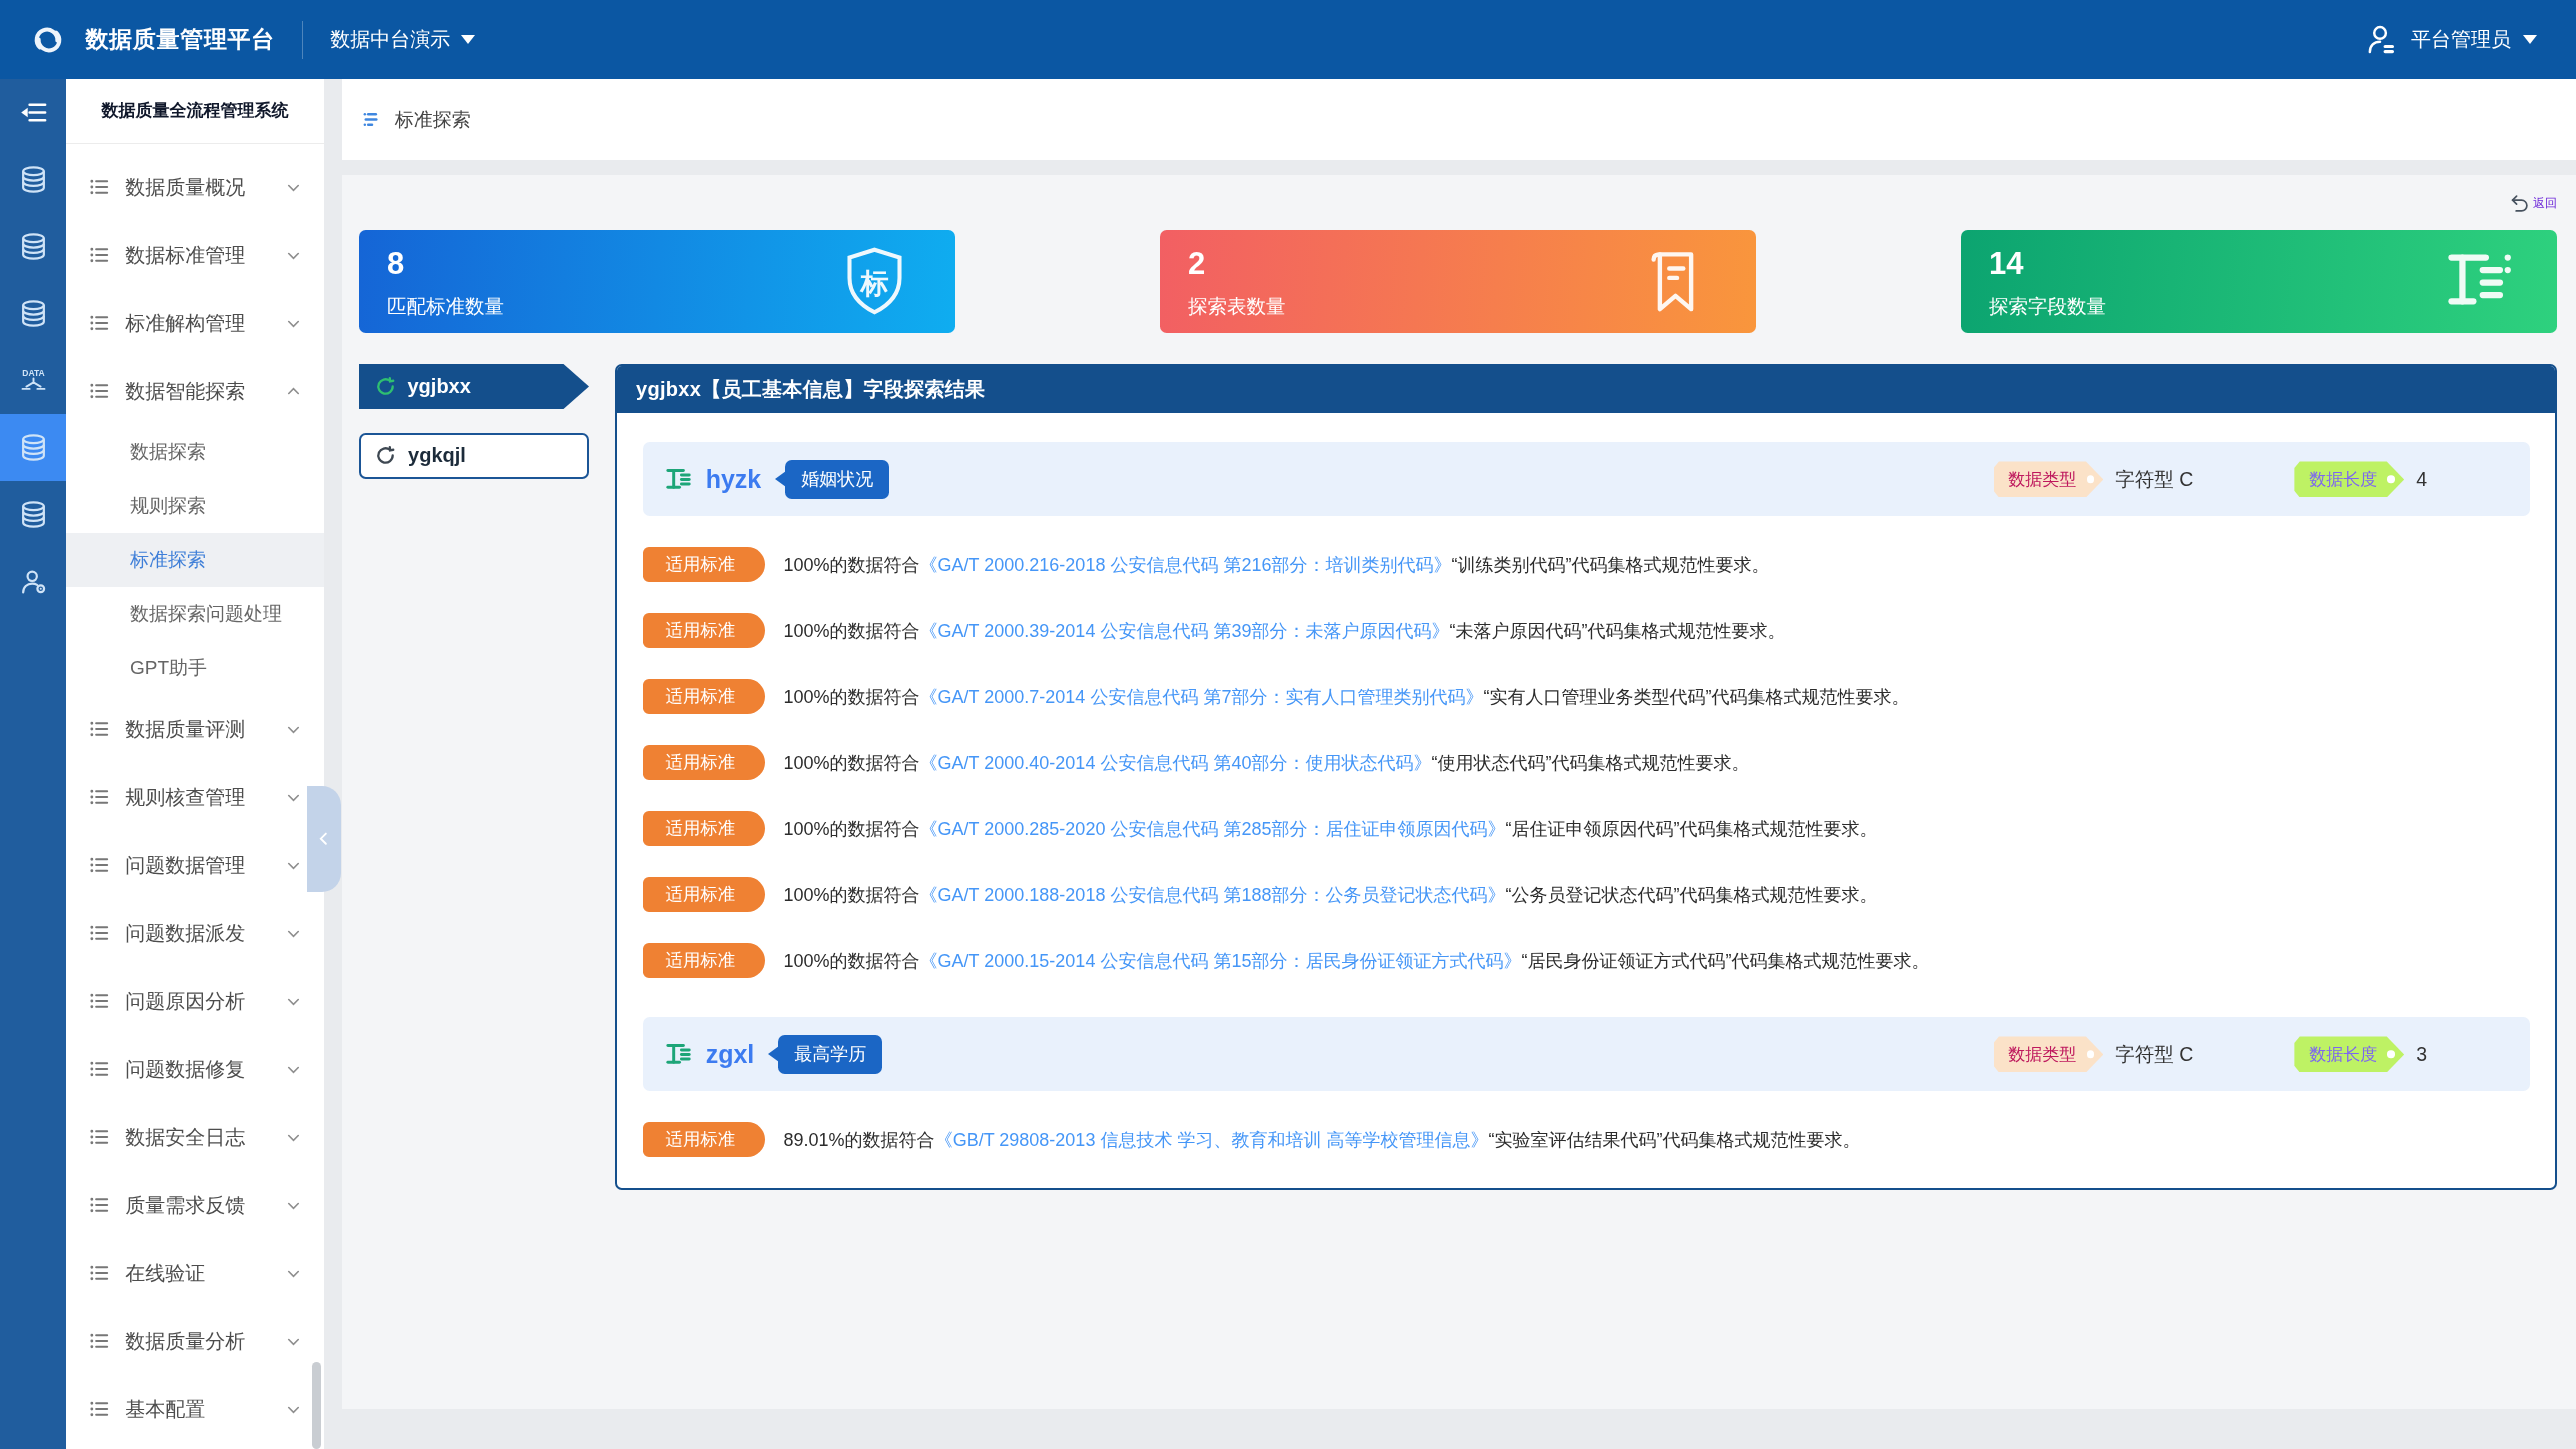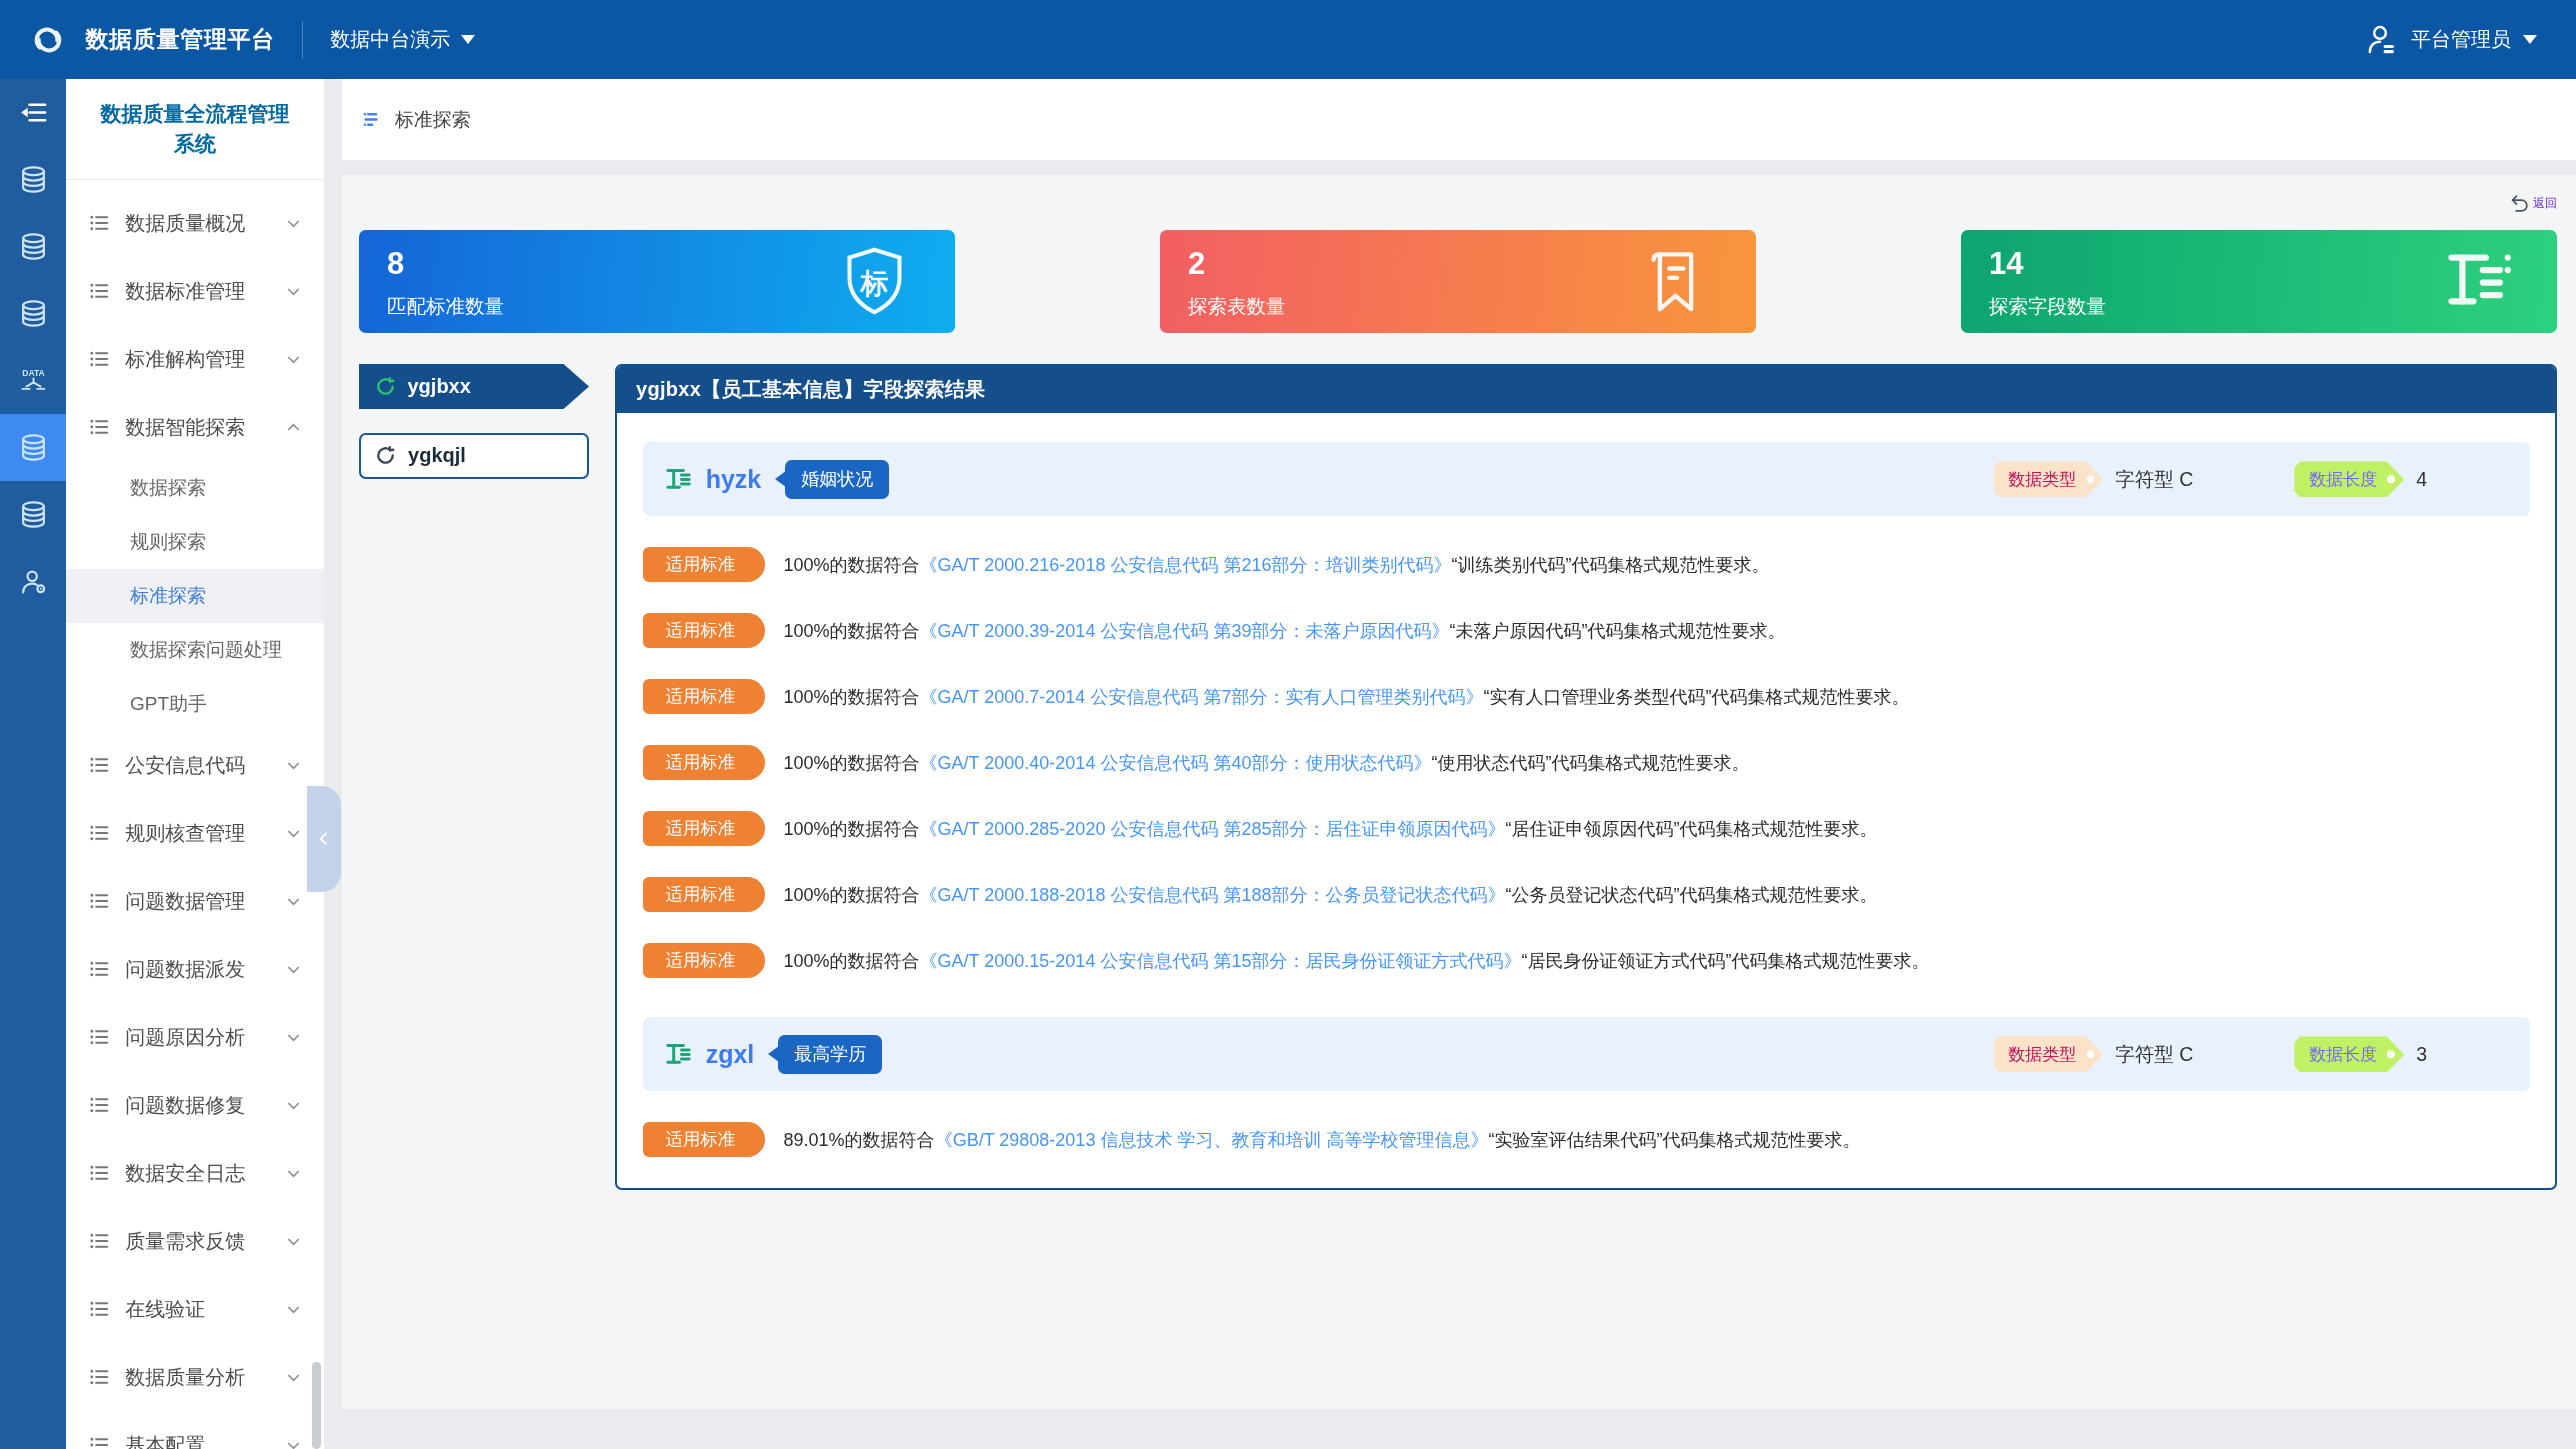--- a/index.html
+++ b/index.html
@@ -19,21 +19,21 @@
   .user-icon { width:35px; height:35px; }
 
   
   .rail { position:absolute; left:0; top:79px; width:66px; height:1370px; background:#205d9e; z-index:4; }
   .rail-item { height:67px; display:flex; align-items:center; justify-content:center; cursor:pointer; }
   .rail-item.selected { background:#3c8af2; }
   .rail-item svg { width:31px; height:31px; }
 
   
   .sidebar { position:absolute; left:66px; top:79px; width:258px; height:1370px; background:#fff; overflow:hidden; z-index:3; }
-  .side-title { font-size:21px; font-weight:bold; color:#0369a1; text-align:center; line-height:1.45;
+  .side-title { font-size:17px; font-weight:bold; color:#0f172a; text-align:center; line-height:1.45;
                 padding:20px 31px 19px; border-bottom:1.3px solid #ececec;font-family:Liberation Serif, serif; }
   .side-menu { padding-top:9.4px; }
   .side-item { height:68px; display:flex; align-items:center; padding:0 21.5px; font-size:20px; color:#4d4d4d; cursor:pointer; }
   .side-item .mi { width:23px; height:23px; margin-right:14.8px; flex:none; }
   .side-item .side-label { flex:1; }
   .side-item .chev { width:19px; height:19px; flex:none; }
   .sub-item { height:54px; display:flex; align-items:center; padding-left:64px; font-size:19px; color:#666; cursor:pointer; }
   .sub-item.selected { background:#eef0f3; color:#3f7fd8; }
   .side-scrollbar { position:absolute; right:2.7px; bottom:0; width:9.4px; height:87px; border-radius:4.7px; background:#c9cdd2; }
   .collapse-handle { position:absolute; left:307px; top:786px; width:34px; height:106px; background:#c3d3e9;
@@ -230,21 +230,21 @@
         <div class="sub-item">数据探索</div>
         <div class="sub-item">规则探索</div>
         <div class="sub-item selected">标准探索</div>
         <div class="sub-item">数据探索问题处理</div>
         <div class="sub-item">GPT助手</div>
         <div class="side-item">
           <svg class="mi" viewBox="0 0 24 24" fill="none" stroke="#777" stroke-width="2.1" stroke-linecap="round">
             <path d="M4 5.5h.01M4 11.5h.01M4 17.5h.01" stroke-width="3"></path>
             <path d="M8.5 5.5H20M8.5 11.5H20M8.5 17.5H20"></path>
           </svg>
-          <span class="side-label">公安信息代码</span>
+          <span class="side-label">数据质量评测</span>
           <svg class="chev" viewBox="0 0 24 24" fill="none" stroke="#8e8e8e" stroke-width="2.1" stroke-linecap="round">
             <path d="M6 9.5l6 6 6-6"></path>
           </svg>
         </div>
         <div class="side-item">
           <svg class="mi" viewBox="0 0 24 24" fill="none" stroke="#777" stroke-width="2.1" stroke-linecap="round">
             <path d="M4 5.5h.01M4 11.5h.01M4 17.5h.01" stroke-width="3"></path>
             <path d="M8.5 5.5H20M8.5 11.5H20M8.5 17.5H20"></path>
           </svg>
           <span class="side-label">规则核查管理</span>

